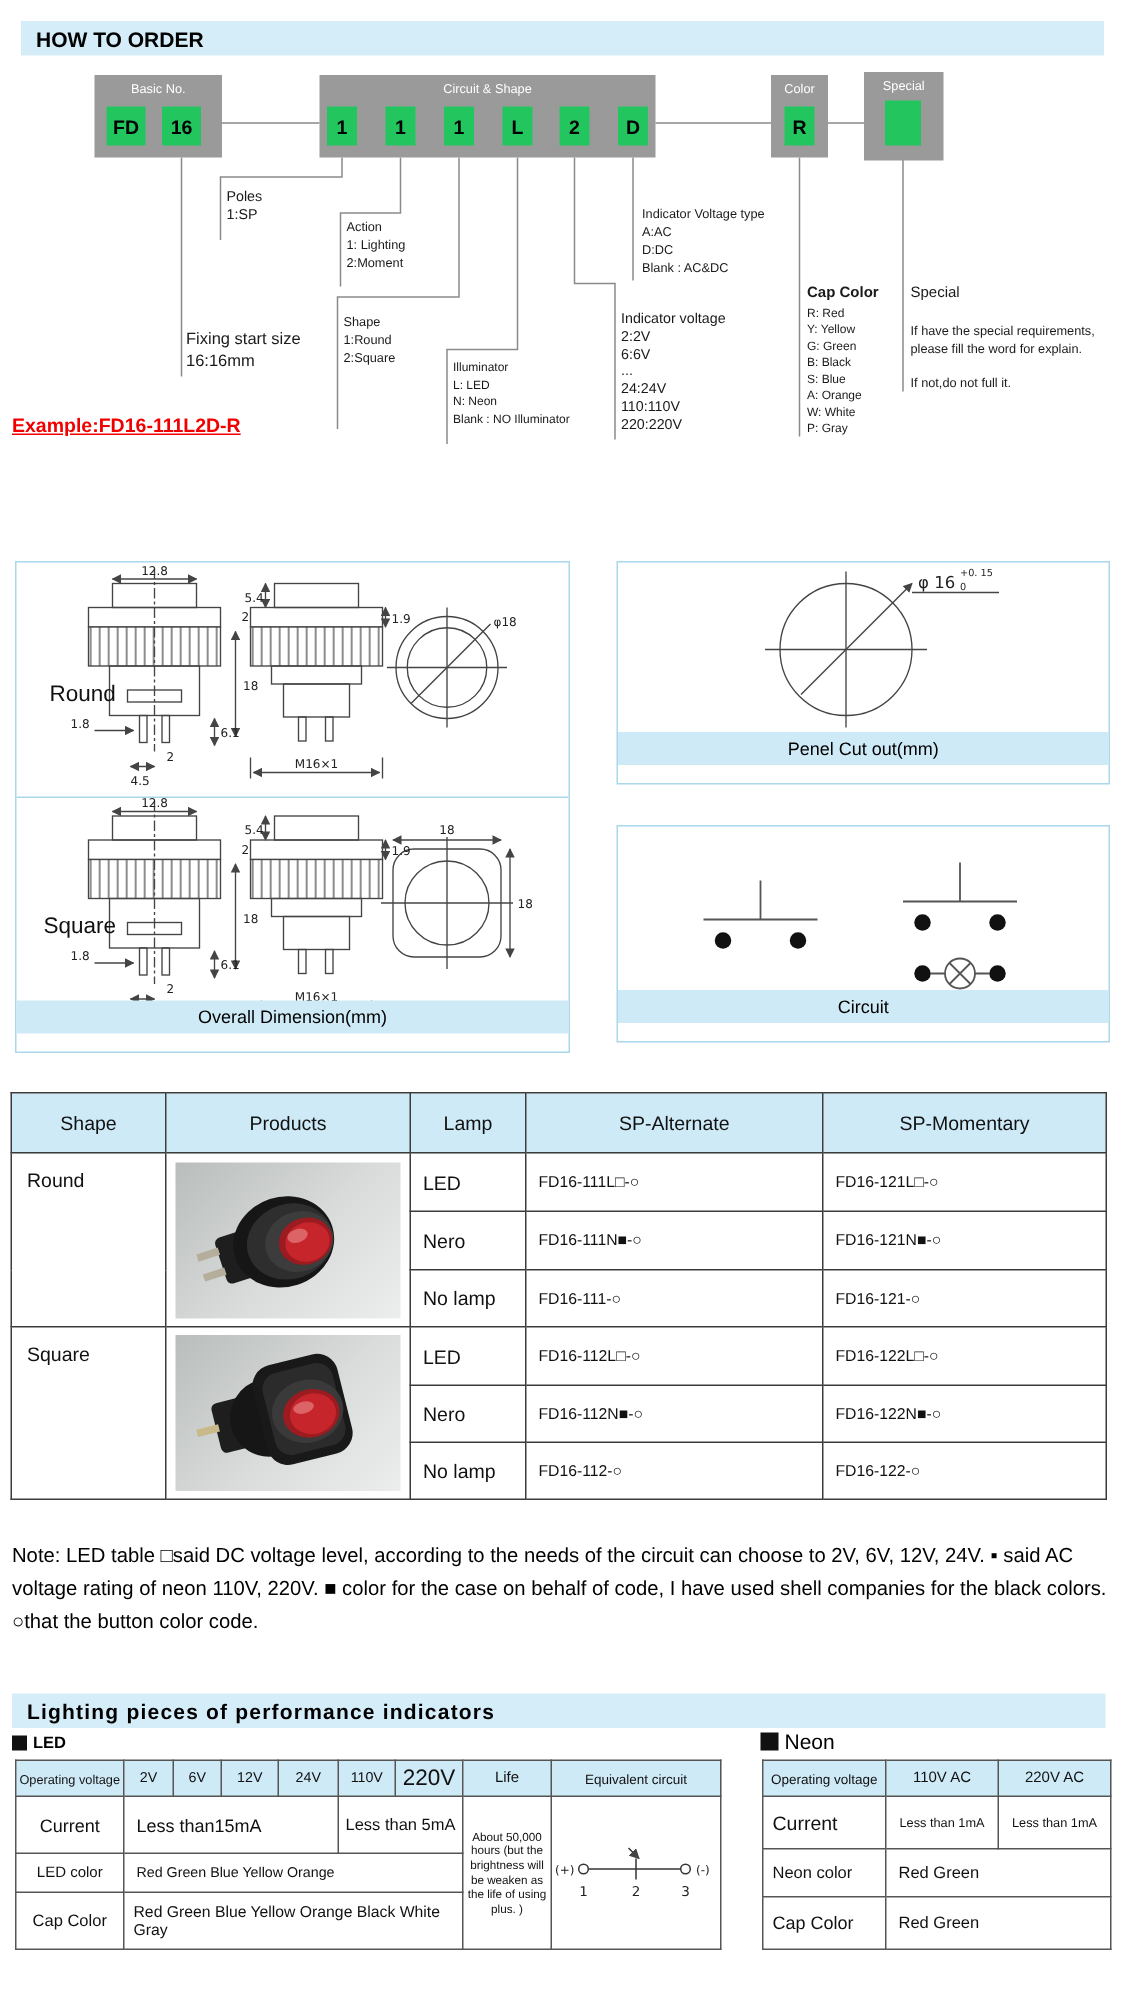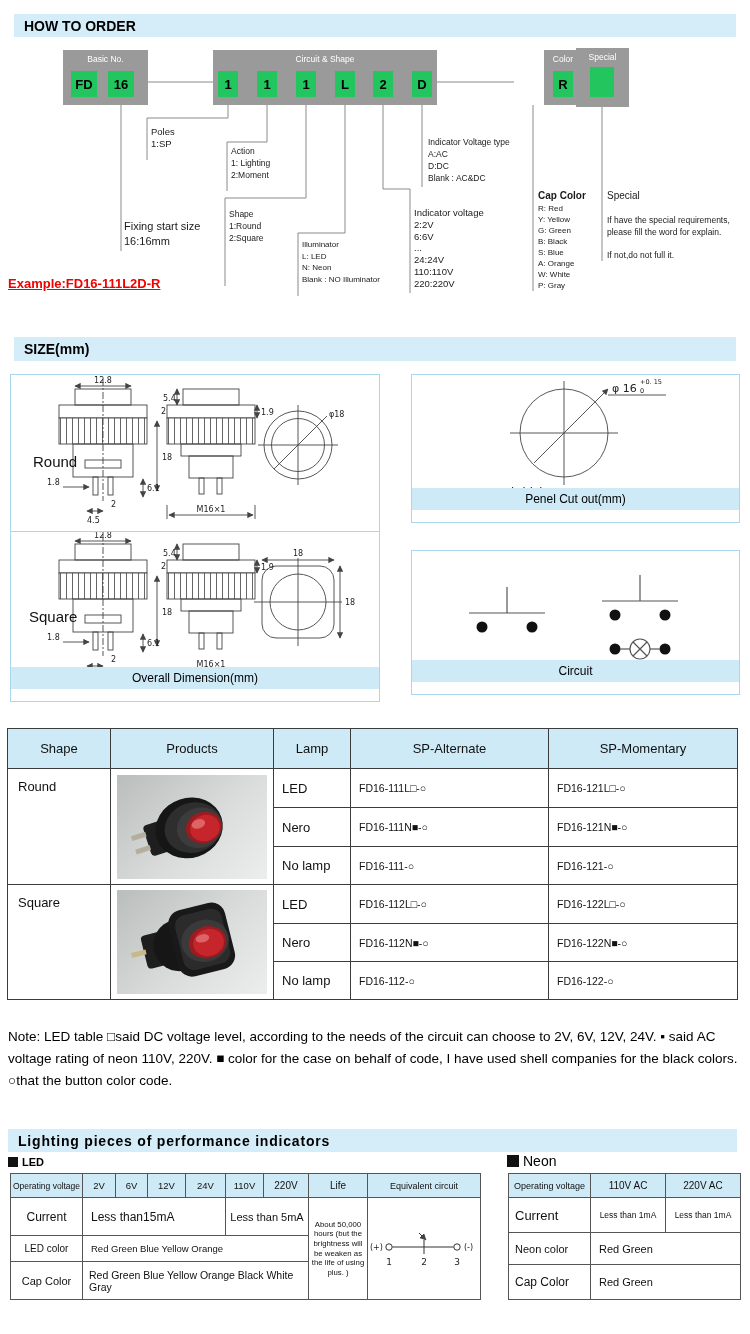--- a/index.html
+++ b/index.html
@@ -87,21 +87,21 @@
     <div class="panel" style="left:213px;top:50px;width:224px;height:55px;">
       <div class="plabel">Circuit  &amp; Shape</div>
       <div class="cellbox" style="left:5px;top:21px;width:20px;height:26px;">1</div>
       <div class="cellbox" style="left:44px;top:21px;width:20px;height:26px;">1</div>
       <div class="cellbox" style="left:83px;top:21px;width:20px;height:26px;">1</div>
       <div class="cellbox" style="left:122px;top:21px;width:20px;height:26px;">L</div>
       <div class="cellbox" style="left:160px;top:21px;width:20px;height:26px;">2</div>
       <div class="cellbox" style="left:199px;top:21px;width:20px;height:26px;">D</div>
     </div>
 
-    <div class="panel" style="left:544px;top:50px;width:38px;height:55px;">
+    <div class="panel" style="left:514px;top:50px;width:38px;height:55px;">
       <div class="plabel">Color</div>
       <div class="cellbox" style="left:9px;top:21px;width:20px;height:26px;">R</div>
     </div>
 
     <div class="panel" style="left:576px;top:48px;width:53px;height:59px;">
       <div class="plabel">Special</div>
       <div class="cellbox" style="left:14px;top:19px;width:24px;height:30px;"></div>
     </div>
 
     <div class="ann" style="left:151px;top:126px;font-size:9.5px;">Poles
@@ -138,23 +138,20 @@
 A: Orange
 W: White
 P: Gray</div>
     <div class="ann" style="left:607px;top:190px;font-size:10px;">Special</div>
     <div class="ann" style="left:607px;top:215px;font-size:8.5px;line-height:11.5px;">If have the special requirements,
 please fill the word for explain.</div>
     <div class="ann" style="left:607px;top:249px;font-size:8.5px;">If not,do not full it.</div>
     <div class="example" style="left:8px;top:276px;">Example:FD16-111L2D-R</div>
   </div>
 
-  <div class="bar" style="left:14px;top:337px;width:722px;height:24px;">
-    <span>SIZE(mm)</span>
-  </div>
 
   <div class="sizebox" style="left:10px;top:374px;width:370px;height:328px;">
     <svg width="368" height="156" viewBox="0 0 368 156">
       <g stroke="#444" stroke-width="0.9" fill="none">
         <line x1="64" y1="11" x2="120" y2="11" marker-start="url(#arr)" marker-end="url(#arr)"></line>
         <rect x="64" y="14" width="56" height="16"></rect>
         <rect x="48" y="30" width="88" height="13"></rect>
         <rect x="48" y="43" width="88" height="26" fill="url(#knurl)"></rect>
         <rect x="62" y="69" width="60" height="33"></rect>
         <rect x="74" y="85" width="36" height="8"></rect>
@@ -403,21 +400,21 @@
         <col style="width:113px">
       </colgroup>
     <tbody>
         <tr style="height:24px;font-size:8.5px;">
       <th>Operating voltage</th>
       <th style="font-size:9.5px;">2V</th>
       <th style="font-size:9.5px;">6V</th>
       <th style="font-size:9.5px;">12V</th>
       <th style="font-size:9.5px;">24V</th>
       <th style="font-size:9.5px;">110V</th>
-      <th style="font-size:10px;">220V</th>
+      <th style="font-size:15px;">220V</th>
       <th style="font-size:10px;">Life</th>
       <th style="font-size:9px;">Equivalent circuit</th>
     </tr>
     <tr style="height:38px;">
       <td style="font-size:12px;">Current</td>
       <td colspan="4" style="font-size:12px;text-align:left;padding-left:8px;">Less than15mA</td>
       <td colspan="2" style="font-size:11px;">Less than 5mA</td>
       <td rowspan="3" class="lifecell">About 50,000 hours (but the brightness will be weaken as the life of using plus. )</td>
       <td rowspan="3">
         <svg width="111" height="52" viewBox="0 0 111 52">

